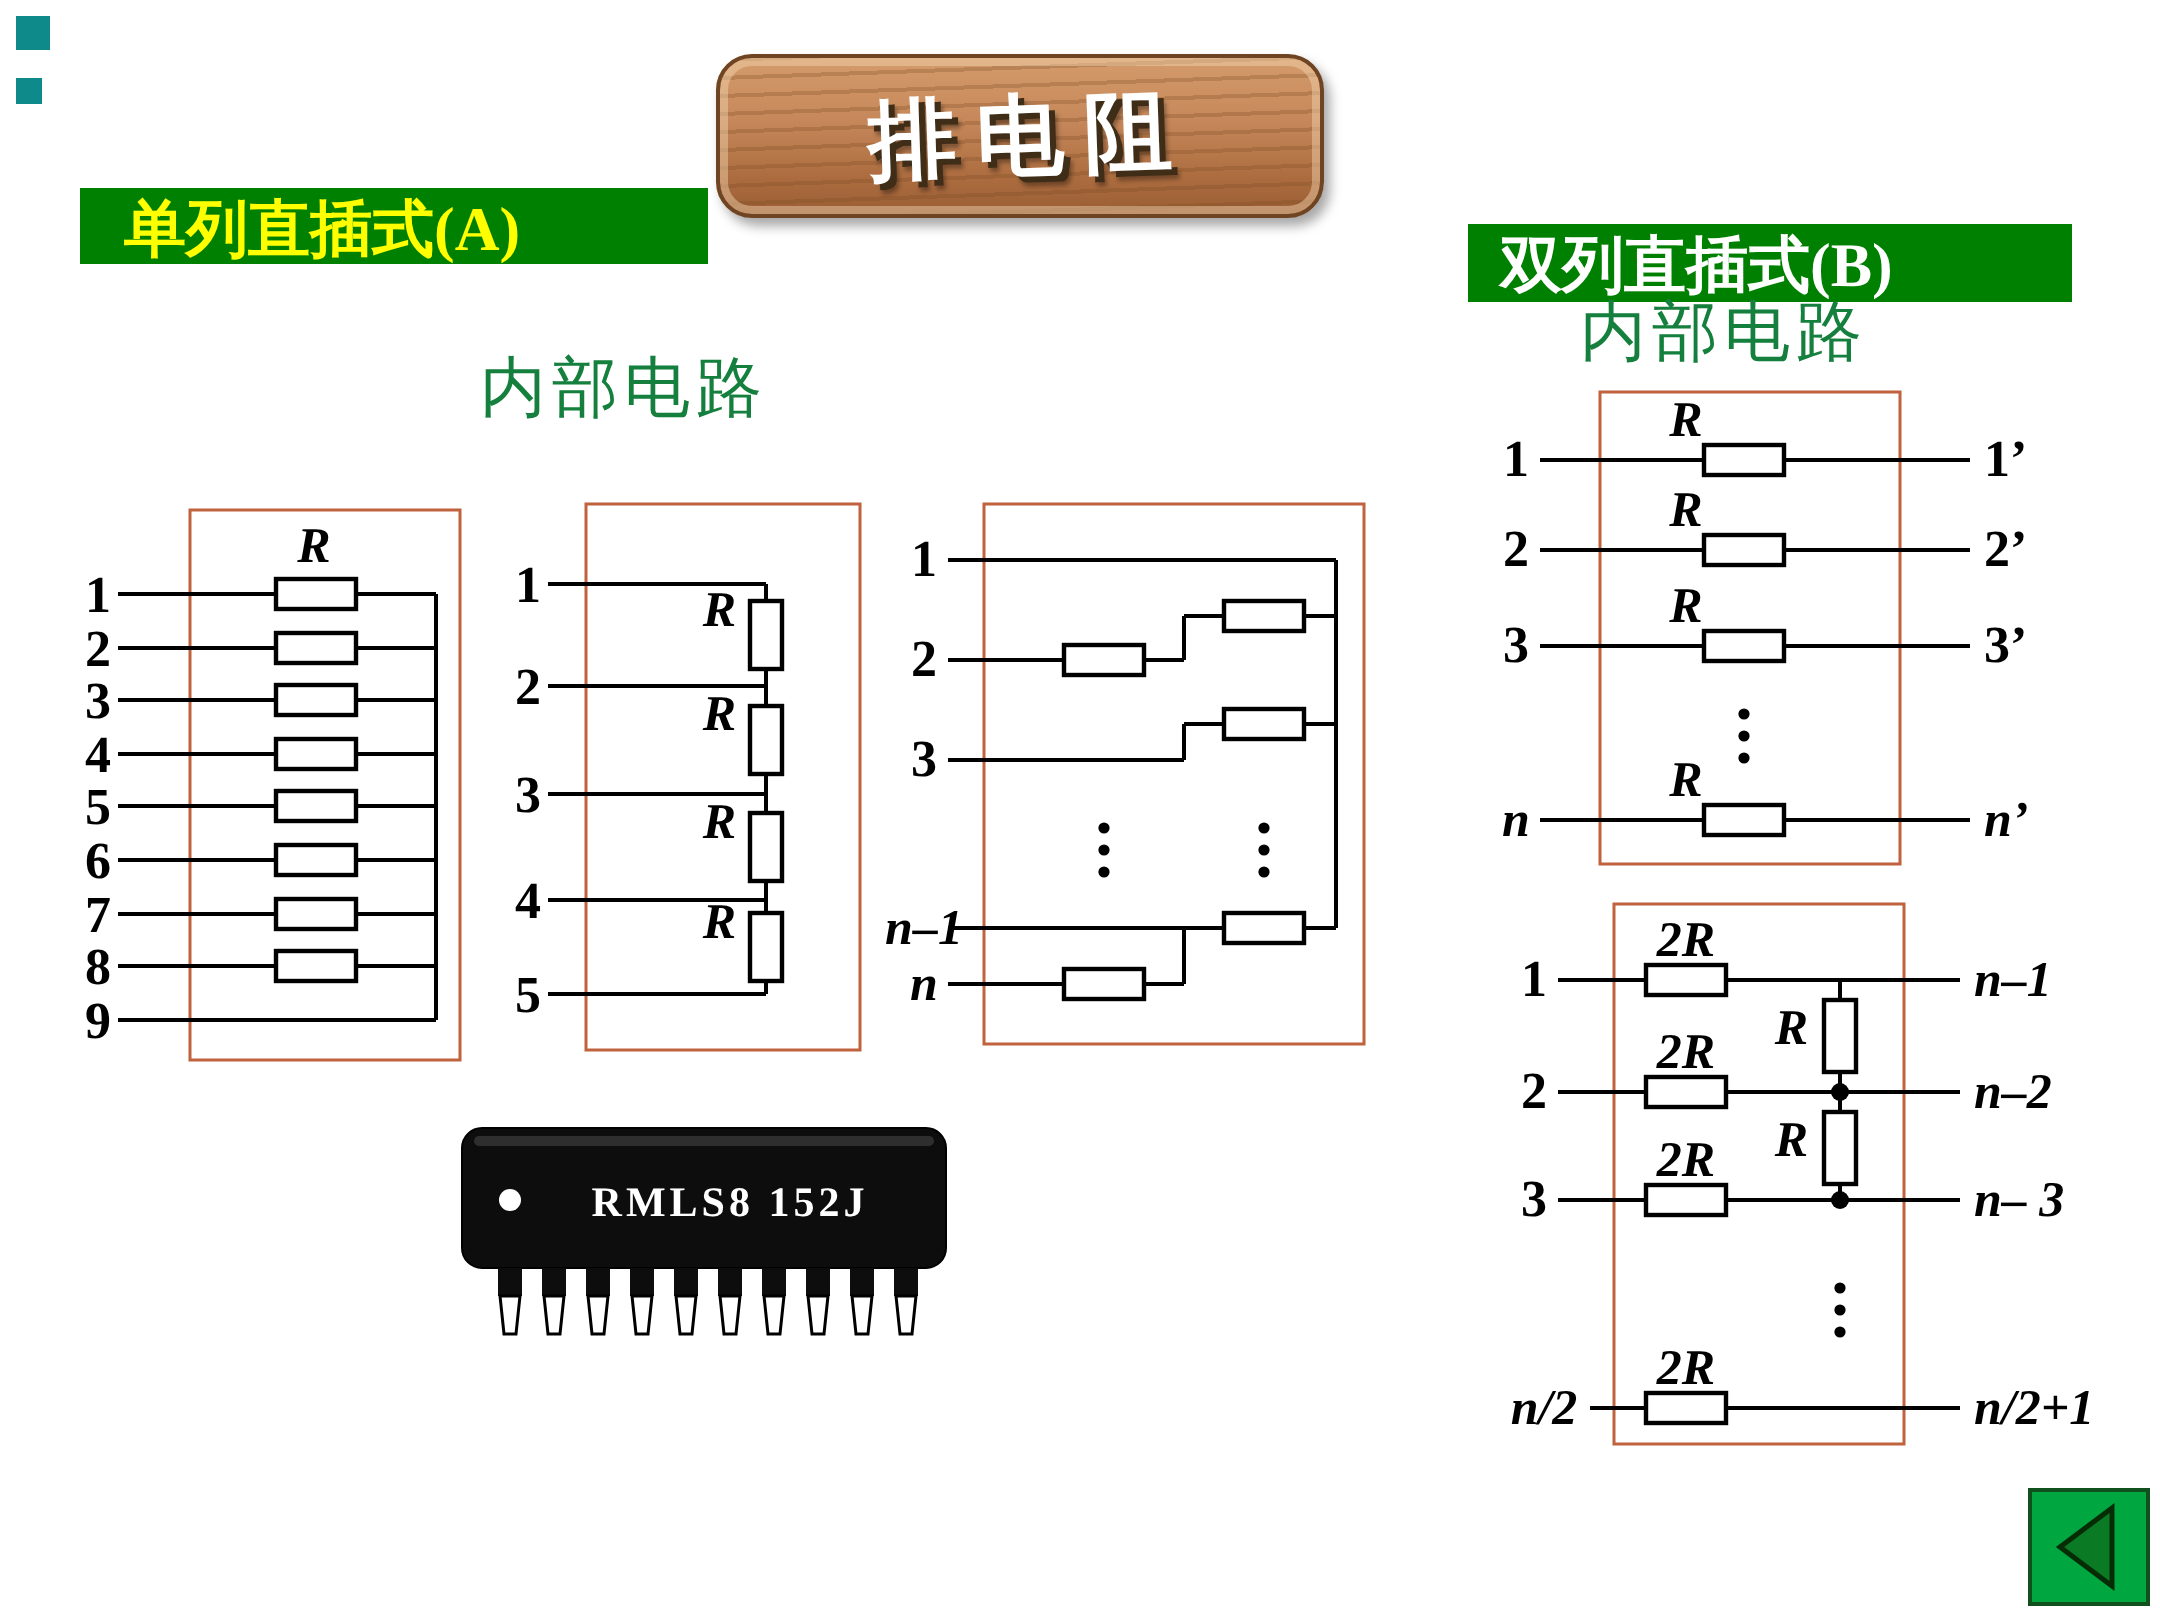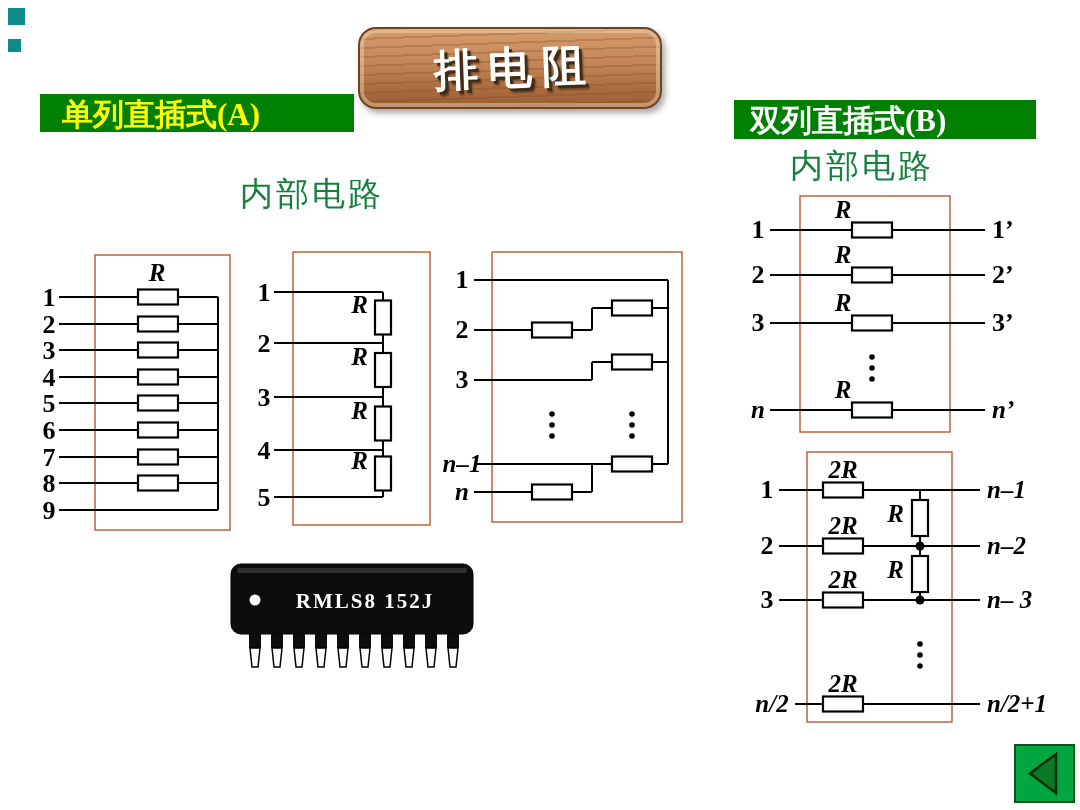--- a/index.html
+++ b/index.html
@@ -11,21 +11,21 @@
           border:2px solid #6e4423;
           background:repeating-linear-gradient(178deg, rgba(122,74,34,0.28) 0px, rgba(122,74,34,0.28) 2px,
                      rgba(255,255,255,0) 2px, rgba(255,255,255,0) 9px),
                      linear-gradient(180deg,#d49b6b 0%,#c6885a 40%,#ad6d40 75%,#9a5e34 100%);
           box-shadow:inset 0 0 0 4px rgba(245,215,180,0.45), 3px 4px 6px rgba(0,0,0,0.35);
           display:flex;align-items:center;justify-content:center;}
   .plaque-title{font-size:44px;font-weight:bold;color:#ffffff;letter-spacing:10px;padding-left:10px;
           text-shadow:3px 3px 0 #3f2d18, 4px 5px 2px rgba(0,0,0,0.35);transform:rotate(-2deg);}
   .banner{position:absolute;background:#008000;display:flex;font-weight:bold;font-size:31px;}
   .banner-left{left:40px;top:94px;width:292px;height:38px;color:#ffff00;padding-left:22px;}
-  .banner-right{left:734px;top:100px;width:286px;height:39px;color:#ffffff;padding-left:16px;}
+  .banner-right{left:734px;top:112px;width:286px;height:39px;color:#ffffff;padding-left:16px;}
   .maroon{position:absolute;color:#15803d;font-size:33px;letter-spacing:3px;}
   svg text{font-family:"Liberation Serif","DejaVu Serif",serif;}
   .num{font-weight:bold;font-size:26px;fill:#000;font-style:normal;}
   .var{font-weight:bold;font-style:italic;font-size:25px;fill:#000;}
   .wire{stroke:#000;stroke-width:2;fill:none;}
   .res{fill:#ffffff;stroke:#000;stroke-width:2.2;}
   .dbox{fill:none;stroke:#c0623c;stroke-width:1.5;}
   .dot{fill:#000;}
   .backbtn{position:absolute;left:1014px;top:744px;width:57px;height:55px;background:#00a640;
            border:2px solid #10501c;display:flex;align-items:center;justify-content:center;cursor:pointer;}

